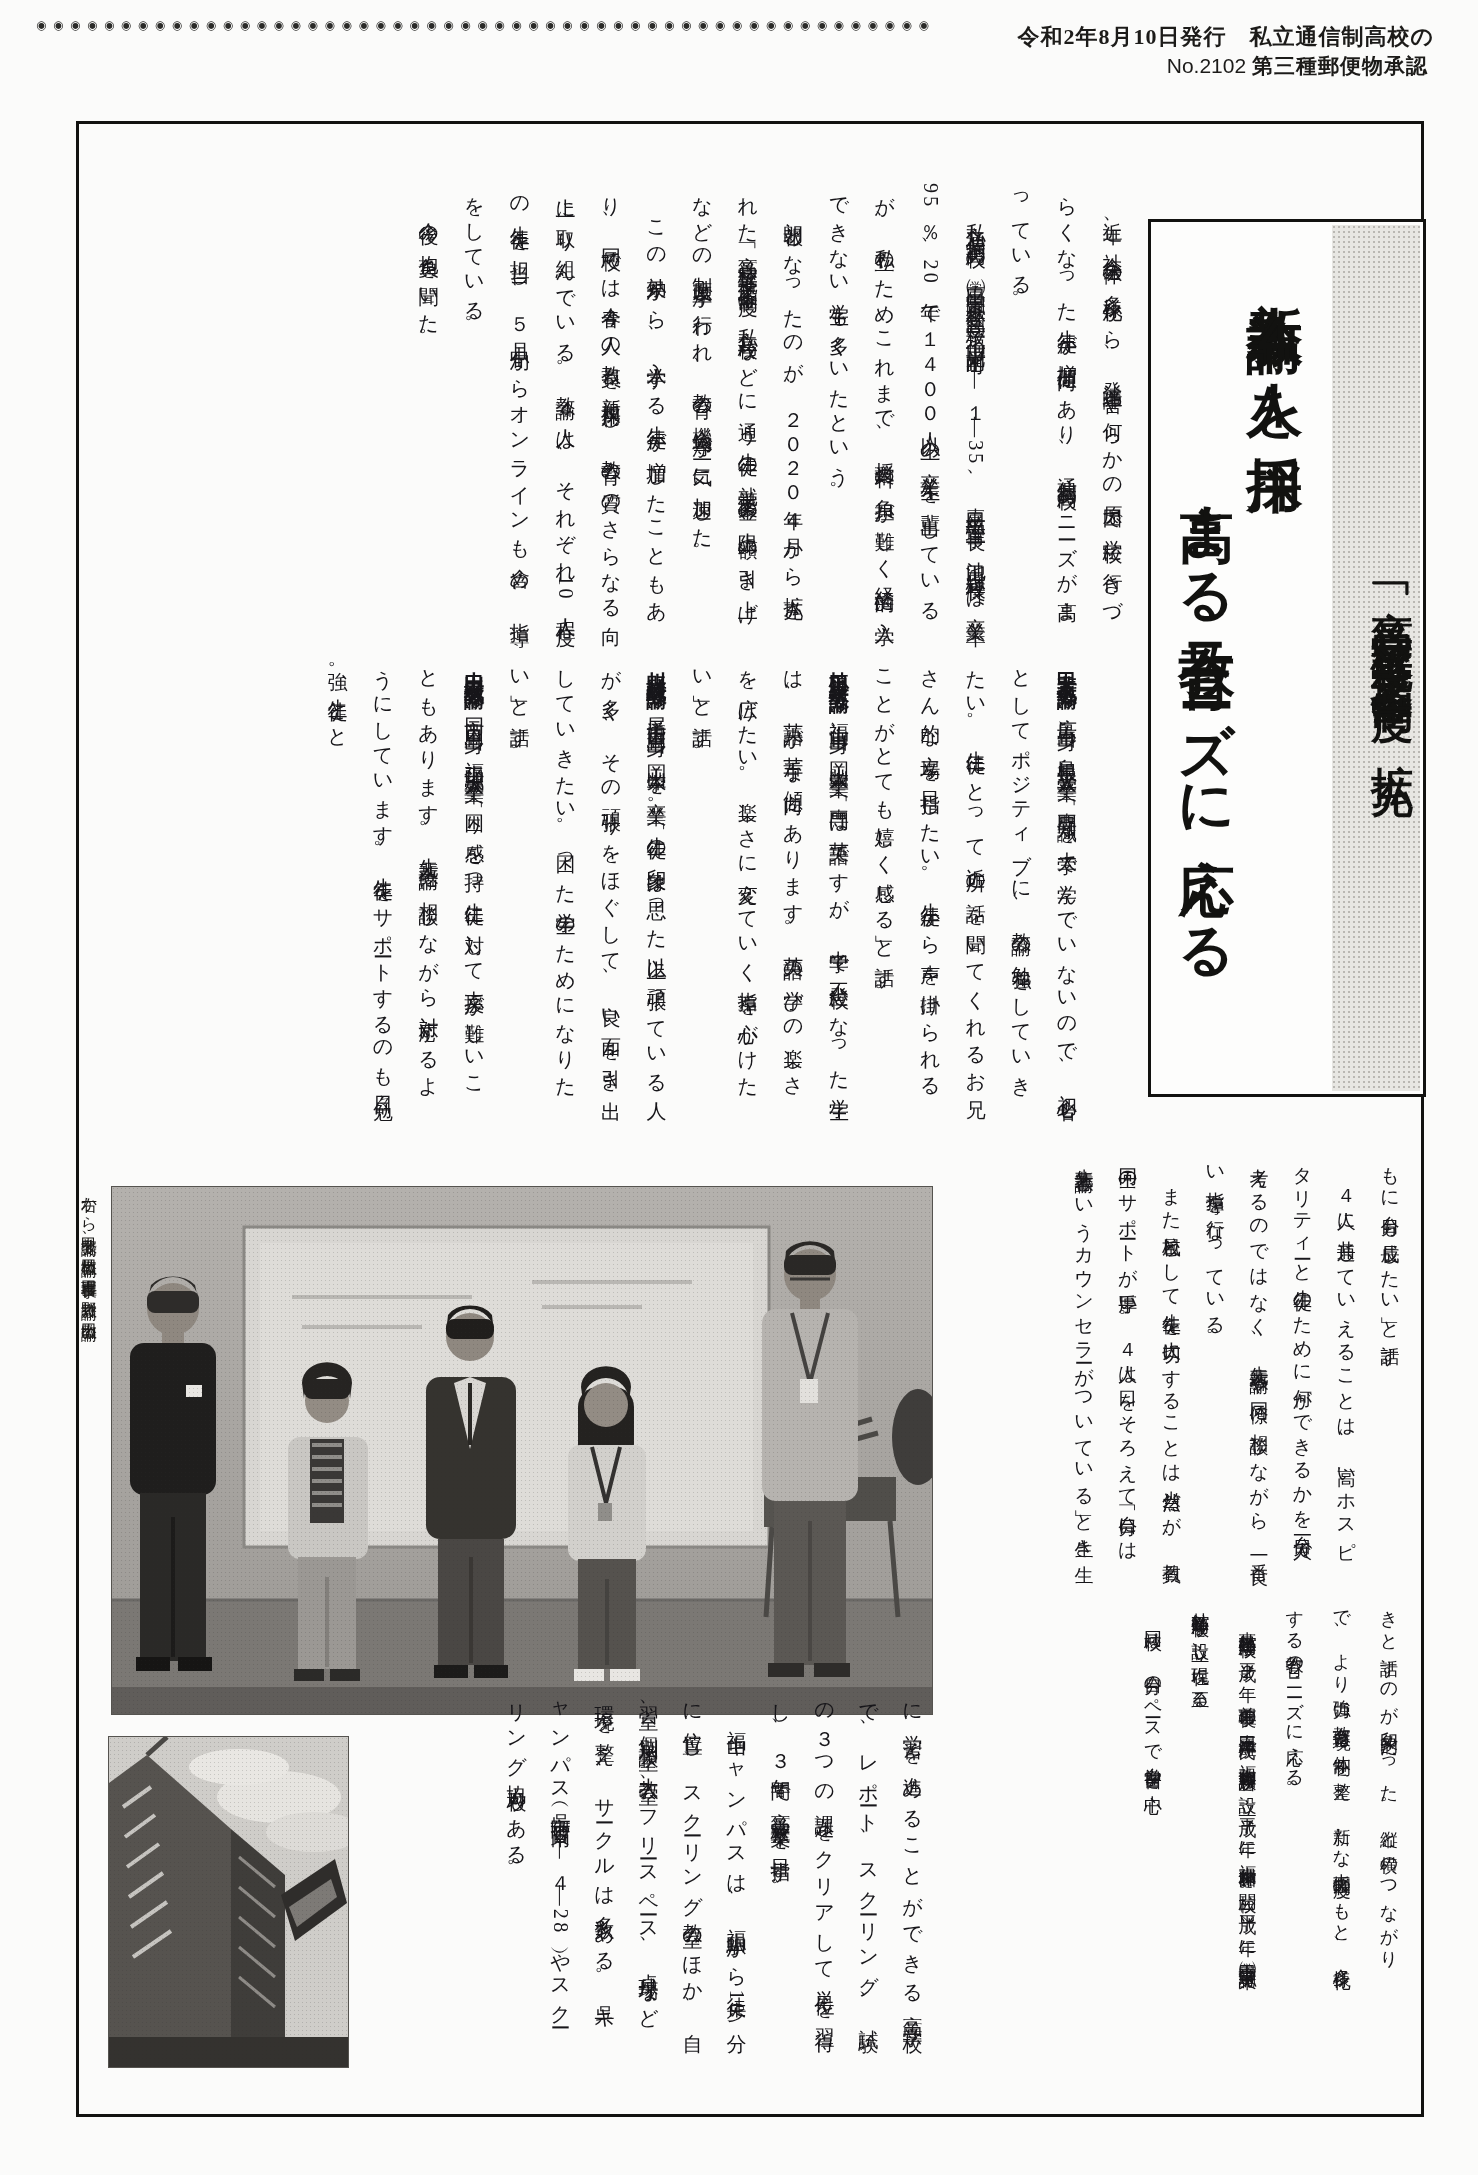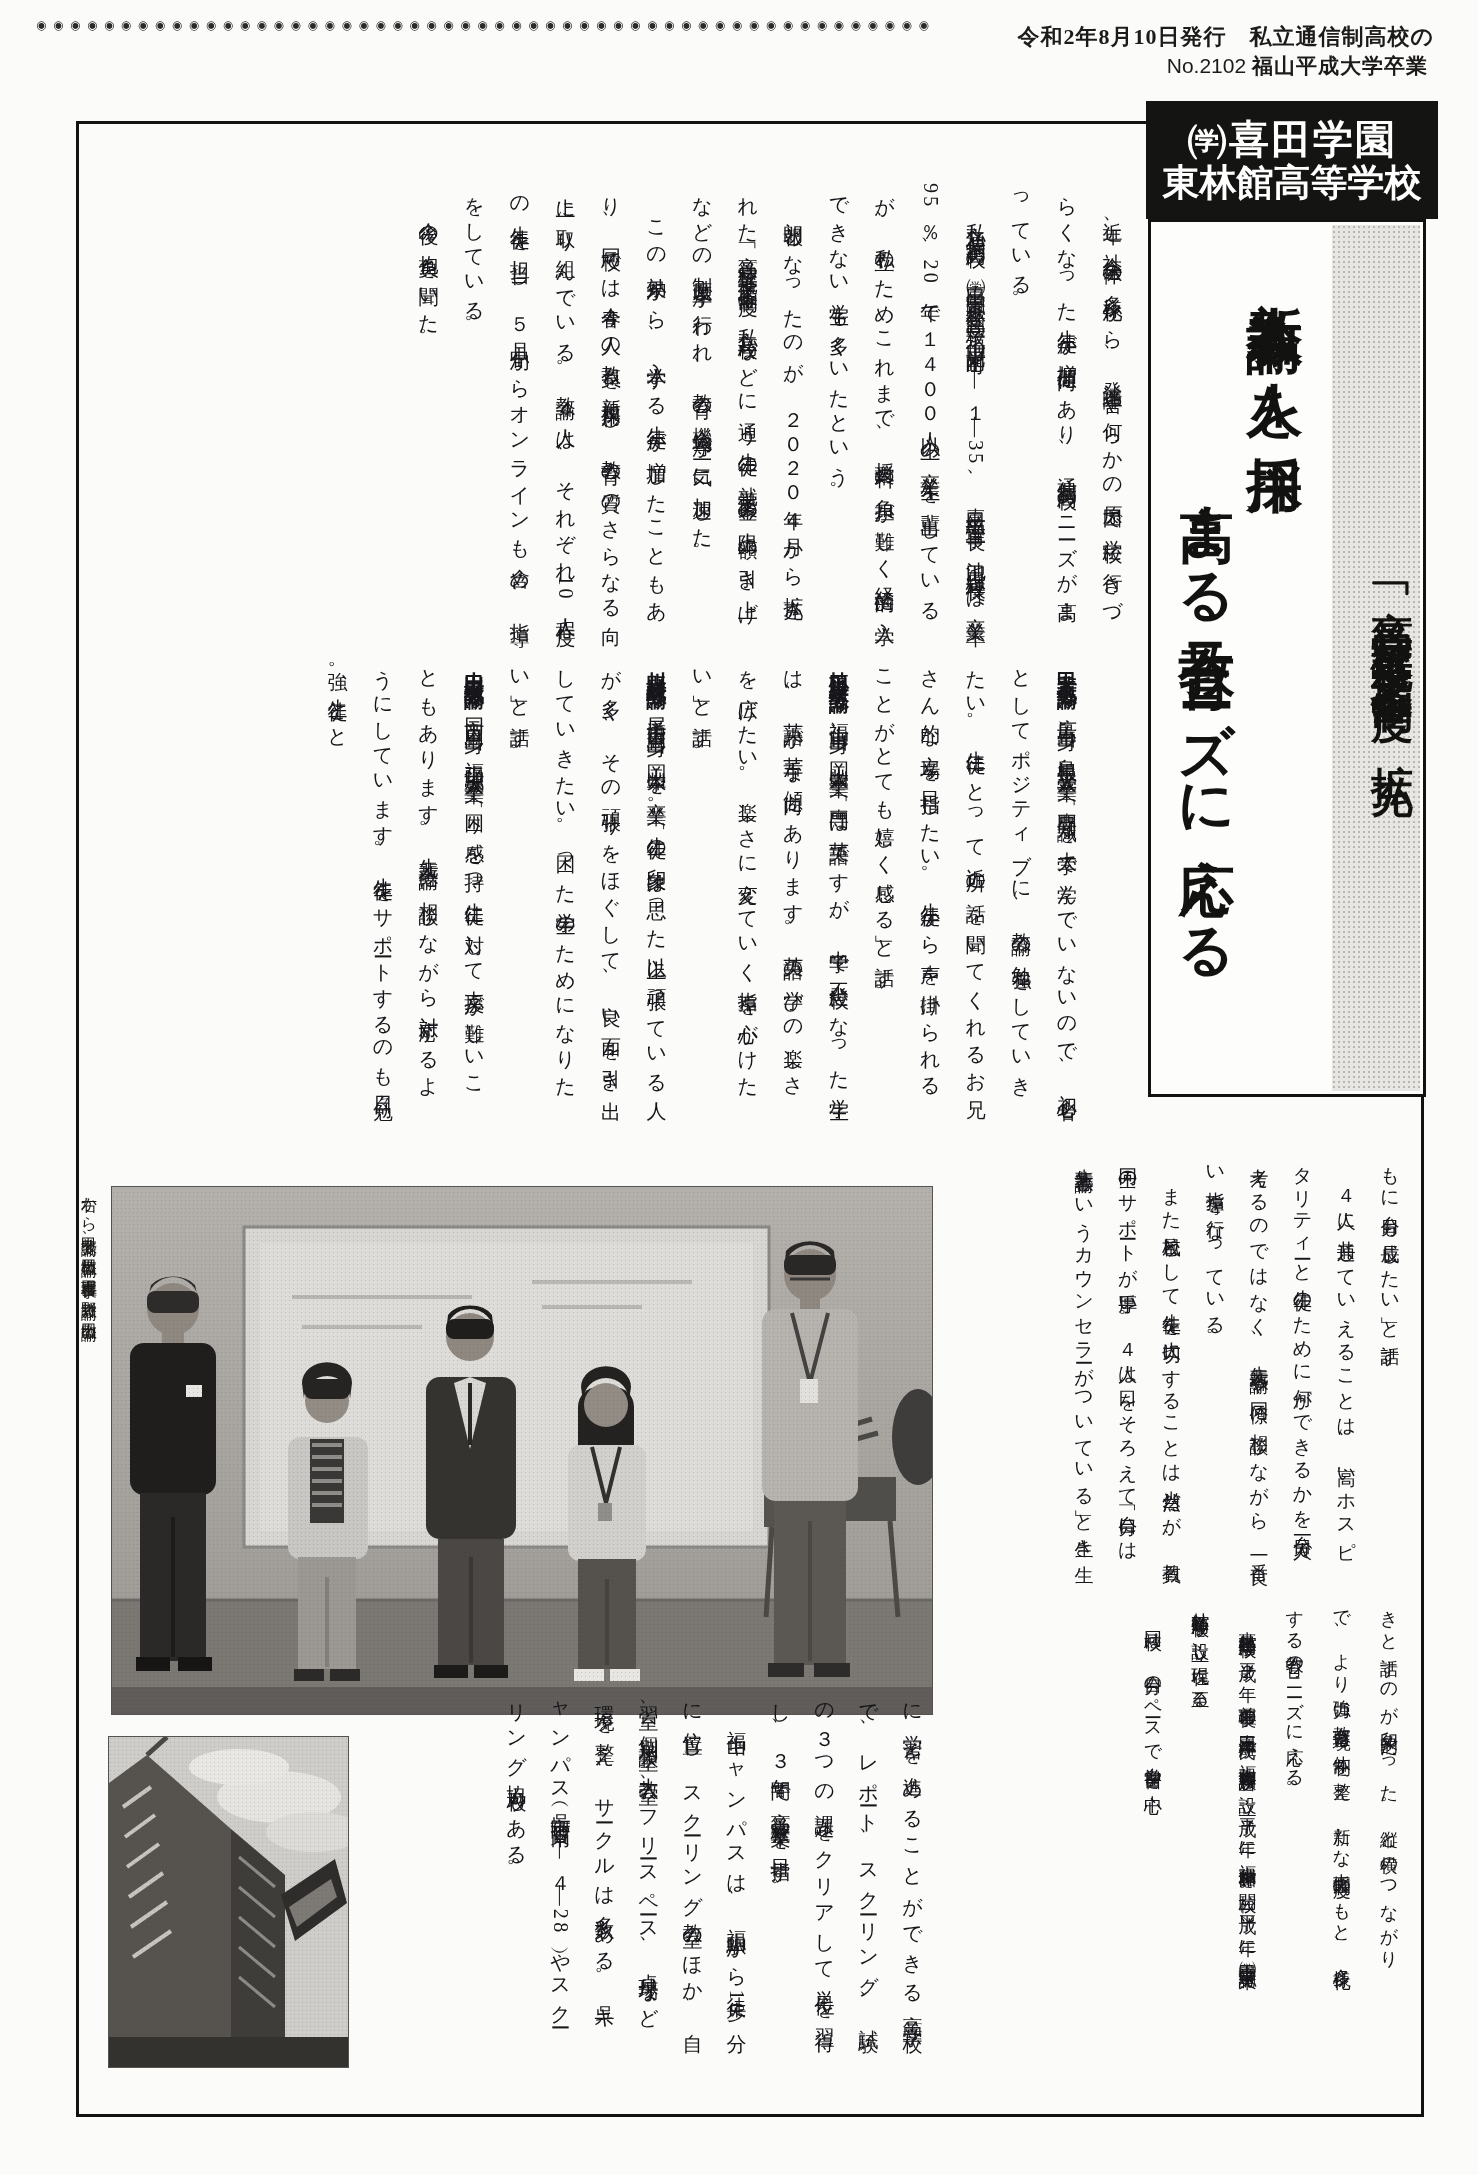--- a/index.html
+++ b/index.html
@@ -95,29 +95,25 @@
 </head>
 <body>
 
 <div id="page">
 
   <div class="dots">◉◉◉◉◉◉◉◉◉◉◉◉◉◉◉◉◉◉◉◉◉◉◉◉◉◉◉◉◉◉◉◉◉◉◉◉◉◉◉◉◉◉◉◉◉◉◉◉◉◉◉◉◉</div>
   <div class="issue-line">令和2年8月10日発行　私立通信制高校の</div>
   <div class="pub-line">
     <span>No.2102</span>
     <span> </span>
-    <span class="pub-name">福山平成大学卒業</span>
+    <span class="pub-name">第三種郵便物承認</span>
   </div>
 
   <div class="frame"></div>
 
-  <div class="masthead">
-    <div class="l1">㈻喜田学園</div>
-    <div class="l2">東林館高等学校</div>
-  </div>
 
   <div class="headline-box">
     <div class="kicker vtext">「高等学校等就学支援金制度」　拡充</div>
     <div class="headline-main vtext">新人教諭４人を採用</div>
     <div class="headline-sub vtext">高まる教育ニーズに応える</div>
   </div>
 
   <div class="band" id="band1">　近年、社会全体の多様化から、発達障害や何らかの原因で学校に行きづらくなった生徒が増加傾向にあり、通信制高校のニーズが高まっている。
 　私立通信制高校の㈻喜田学園東林館高等学校（福山市光南町１―１―35、喜田紘平理事長、池田忠輝校長）は卒業率95％、20年で１４００人以上の卒業生を輩出しているが、私立のためこれまで、授業料の負担が難しく経済的に入学できない学生も多くいたという。
 　朗報となったのが、２０２０年４月から拡充された「高等学校等就学支援金制度」。私立高校などに通う生徒の就学支援金の上限額の引き上げなどの制度改革が行われ、教育の機会均等が一気に加速した。

